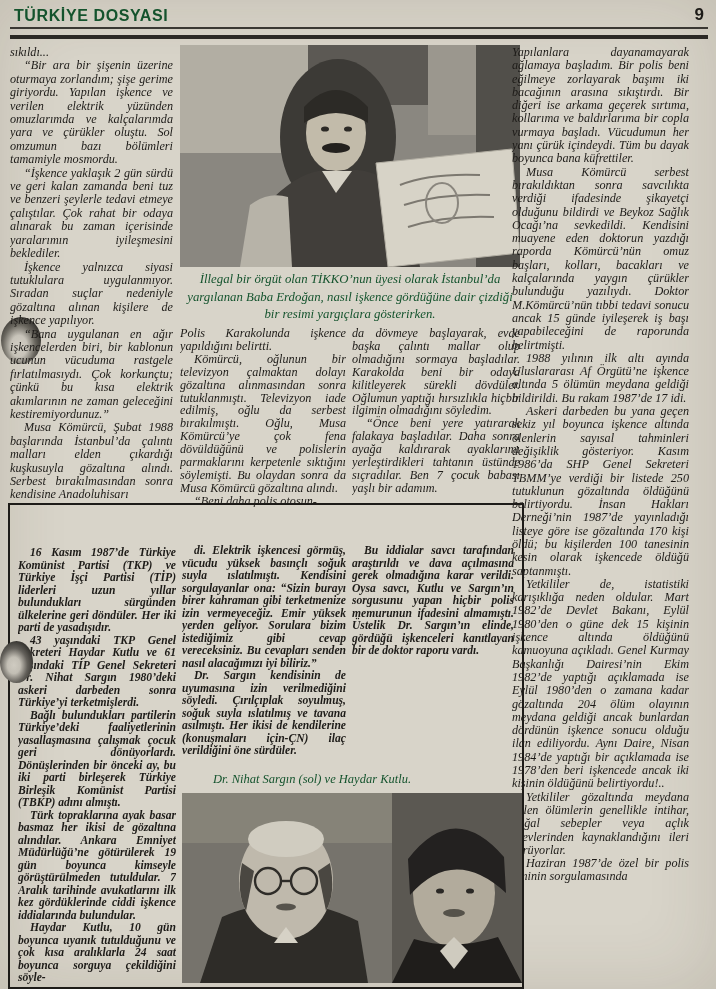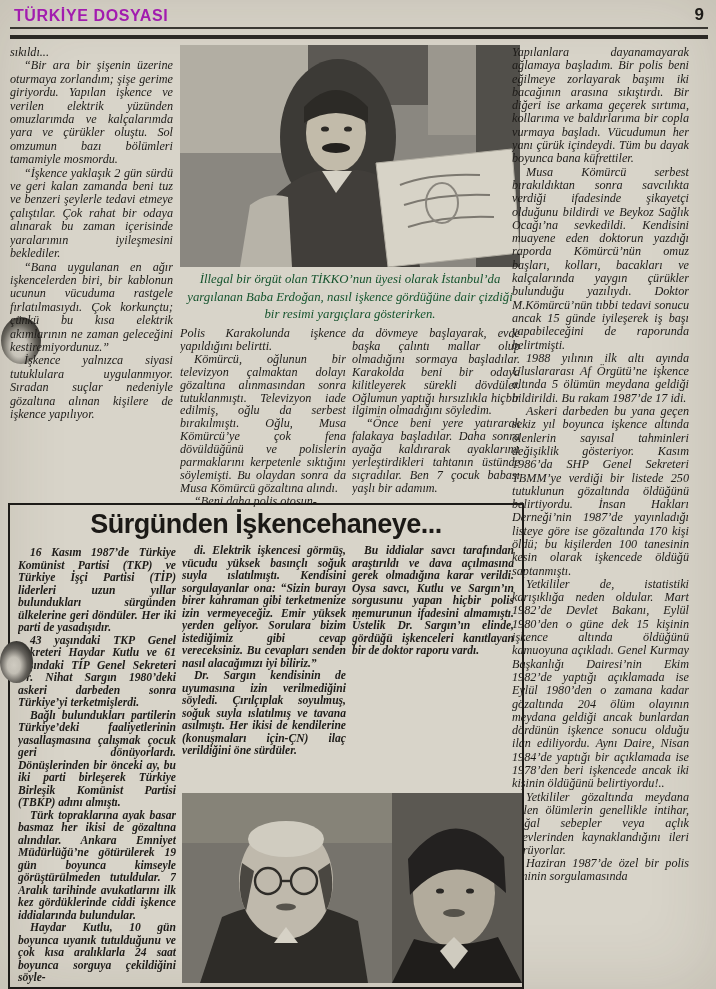--- a/index.html
+++ b/index.html
@@ -6,21 +6,21 @@
   .page{
     position:relative;width:716px;height:989px;margin:0 auto;
     background:#d8d4c9;color:#1d1b18;overflow:hidden;
     font-family:"Liberation Serif",serif;
     box-shadow:inset 0 0 70px rgba(70,58,35,.14);
   }
   
   .htitle{
     position:absolute;left:14px;top:7px;
     font-family:"Liberation Sans",sans-serif;font-weight:bold;
-    font-size:16px;letter-spacing:.6px;color:#a21caf;
+    font-size:16px;letter-spacing:.6px;color:#14532d;
   }
   .pnum{
     position:absolute;right:12px;top:5px;
     font-family:"Liberation Sans",sans-serif;font-weight:bold;font-size:17px;
   }
   .hrule{
     position:absolute;left:10px;right:8px;top:27px;height:6px;
     border-top:2px solid #3a3833;border-bottom:4px solid #2b2925;
   }
   
@@ -85,22 +85,23 @@
   <div class="pnum">9</div>
   <div class="hrule"></div>
 
   <div class="hole hole1"></div>
   <div class="hole hole2"></div>
 
   <section class="col left-col">
     <p class="cont">sıkıldı...</p>
     <p>“Bir ara bir şişenin üzerine oturmaya zorlandım; şişe gerime giriyordu. Yapılan işkence ve verilen elektrik yüzünden omuzlarımda ve kalçalarımda yara ve çürükler oluştu. Sol omzumun bazı bölümleri tamamiyle mosmordu.</p>
     <p>“İşkence yaklaşık 2 gün sürdü ve geri kalan zamanda beni tuz ve benzeri şeylerle tedavi etmeye çalıştılar. Çok rahat bir odaya alınarak bu zaman içerisinde yaralarımın iyileşmesini beklediler.</p>
+    <p>İşkence yalnızca siyasi tutuklulara uygulanmıyor. Sıradan suçlar nedeniyle gözaltına alınan kişilere de işkence yapılıyor.</p>
     <p>“Bana uygulanan en ağır işkencelerden biri, bir kablonun ucunun vücuduma rastgele fırlatılmasıydı. Çok korkunçtu; çünkü bu kısa elektrik akımlarının ne zaman geleceğini kestiremiyordunuz.”</p>
-    <p>İşkence yalnızca siyasi tutuklulara uygulanmıyor. Sıradan suçlar nedeniyle gözaltına alınan kişilere de işkence yapılıyor.</p>
+    <p>Musa Kömürcü, Şubat 1988 başlarında İstanbul’da çalıntı malları elden çıkardığı kuşkusuyla gözaltına alındı. Serbest bırakılmasından sonra kendisine Anadoluhisarı</p>
   </section>
 
   <figure class="photo1">
     <svg viewBox="0 0 340 222" preserveAspectRatio="none">
       <rect width="340" height="222" fill="#8a8780"></rect>
       <rect x="0" y="0" width="128" height="108" fill="#b2aea3"></rect>
       <rect x="128" y="0" width="120" height="60" fill="#5c5954"></rect>
       <rect x="296" y="0" width="44" height="222" fill="#514f4a"></rect>
       <rect x="248" y="0" width="48" height="90" fill="#9b978e"></rect>
       <g>
@@ -140,39 +141,39 @@
     <p class="cont">Yapılanlara dayanamayarak ağlamaya başladım. Bir polis beni eğilmeye zorlayarak başımı iki bacağının arasına sıkıştırdı. Bir diğeri ise arkama geçerek sırtıma, kollarıma ve baldırlarıma bir copla vurmaya başladı. Vücudumun her yanı çürük içindeydi. Tüm bu dayak boyunca bana küfrettiler.</p>
     <p>Musa Kömürcü serbest bırakıldıktan sonra savcılıkta verdiği ifadesinde şikayetçi olduğunu bildirdi ve Beykoz Sağlık Ocağı’na sevkedildi. Kendisini muayene eden doktorun yazdığı raporda Kömürcü’nün omuz başları, kolları, bacakları ve kalçalarında yaygın çürükler bulunduğu yazılıydı. Doktor M.Kömürcü’nün tıbbi tedavi sonucu ancak 15 günde iyileşerek iş başı yapabileceğini de raporunda belirtmişti.</p>
     <p>1988 yılının ilk altı ayında Uluslararası Af Örgütü’ne işkence altında 5 ölümün meydana geldiği bildirildi. Bu rakam 1987’de 17 idi.</p>
     <p>Askeri darbeden bu yana geçen sekiz yıl boyunca işkence altında ölenlerin sayısal tahminleri değişiklik gösteriyor. Kasım 1986’da SHP Genel Sekreteri TBMM’ye verdiği bir listede 250 tutuklunun gözaltında öldüğünü belirtiyordu. İnsan Hakları Derneği’nin 1987’de yayınladığı listeye göre ise gözaltında 170 kişi öldü; bu kişilerden 100 tanesinin kesin olarak işkencede öldüğü saptanmıştı.</p>
     <p>Yetkililer de, istatistiki karışıklığa neden oldular. Mart 1982’de Devlet Bakanı, Eylül 1980’den o güne dek 15 kişinin işkence altında öldüğünü kamuoyuna açıkladı. Genel Kurmay Başkanlığı Dairesi’nin Ekim 1982’de yaptığı açıklamada ise Eylül 1980’den o zamana kadar gözaltında 204 ölüm olayının meydana geldiği ancak bunlardan dördünün işkence sonucu olduğu ilan ediliyordu. Aynı Daire, Nisan 1984’de yaptığı bir açıklamada ise 1978’den beri işkencede ancak iki kişinin öldüğünü belirtiyordu!..</p>
     <p>Yetkililer gözaltında meydana gelen ölümlerin genellikle intihar, doğal sebepler veya açlık grevlerinden kaynaklandığını ileri sürüyorlar.</p>
     <p>Haziran 1987’de özel bir polis timinin sorgulamasında</p>
   </section>
 
   <section class="box">
-    <h2 class="box-title">Sürgünden İşkencehaneye...</h2>
 
     <div class="col bcol1">
       <p>16 Kasım 1987’de Türkiye Komünist Partisi (TKP) ve Türkiye İşçi Partisi (TİP) liderleri uzun yıllar bulundukları sürgünden ülkelerine geri döndüler. Her iki parti de yasadışıdır.</p>
       <p>43 yaşındaki TKP Genel Sekreteri Haydar Kutlu ve 61 yaşındaki TİP Genel Sekreteri Dr. Nihat Sargın 1980’deki askeri darbeden sonra Türkiye’yi terketmişlerdi.</p>
       <p>Bağlı bulundukları partilerin Türkiye’deki faaliyetlerinin yasallaşmasına çalışmak çocuk geri dönüyorlardı. Dönüşlerinden bir önceki ay, bu iki parti birleşerek Türkiye Birleşik Komünist Partisi (TBKP) adını almıştı.</p>
       <p>Türk topraklarına ayak basar basmaz her ikisi de gözaltına alındılar. Ankara Emniyet Müdürlüğü’ne götürülerek 19 gün boyunca kimseyle görüştürülmeden tutuldular. 7 Aralık tarihinde avukatlarını ilk kez gördüklerinde ciddi işkence iddialarında bulundular.</p>
       <p>Haydar Kutlu, 10 gün boyunca uyanık tutulduğunu ve çok kısa aralıklarla 24 saat boyunca sorguya çekildiğini söyle-</p>
     </div>
 
     <div class="col bcol2">
       <p class="cont">di. Elektrik işkencesi görmüş, vücudu yüksek basınçlı soğuk suyla ıslatılmıştı. Kendisini sorgulayanlar ona: “Sizin burayı birer kahraman gibi terketmenize izin vermeyeceğiz. Emir yüksek yerden geliyor. Sorulara bizim istediğimiz gibi cevap vereceksiniz. Bu cevapları senden nasıl alacağımızı iyi biliriz.”</p>
       <p>Dr. Sargın kendisinin de uyumasına izin verilmediğini söyledi. Çırılçıplak soyulmuş, soğuk suyla ıslatılmış ve tavana asılmıştı. Her ikisi de kendilerine (konuşmaları için-ÇN) ilaç verildiğini öne sürdüler.</p>
     </div>
 
     <div class="col bcol3">
       <p>Bu iddialar savcı tarafından araştırıldı ve dava açılmasına gerek olmadığına karar verildi. Oysa savcı, Kutlu ve Sargın’ın sorgusunu yapan hiçbir polis memurunun ifadesini almamıştı. Üstelik Dr. Sargın’ın elinde, gördüğü işkenceleri kanıtlayan bir de doktor raporu vardı.</p>
     </div>
 
+    <div class="caption cap2">Dr. Nihat Sargın (sol) ve Haydar Kutlu.</div>
 
     <figure class="photo2">
       <svg viewBox="0 0 340 190" preserveAspectRatio="none">
         <rect width="340" height="190" fill="#76736c"></rect>
         <rect x="0" y="0" width="340" height="50" fill="#868378"></rect>
         <g>
           <path d="M18 190 L40 124 Q108 94 176 128 L186 190 Z" fill="#2e2c28"></path>
           <ellipse cx="104" cy="88" rx="47" ry="58" fill="#bfb9ac"></ellipse>
           <ellipse cx="104" cy="46" rx="38" ry="18" fill="#d0ccc0"></ellipse>
           <path d="M60 70 Q54 100 64 118 L72 78 Z" fill="#4a4741"></path>

